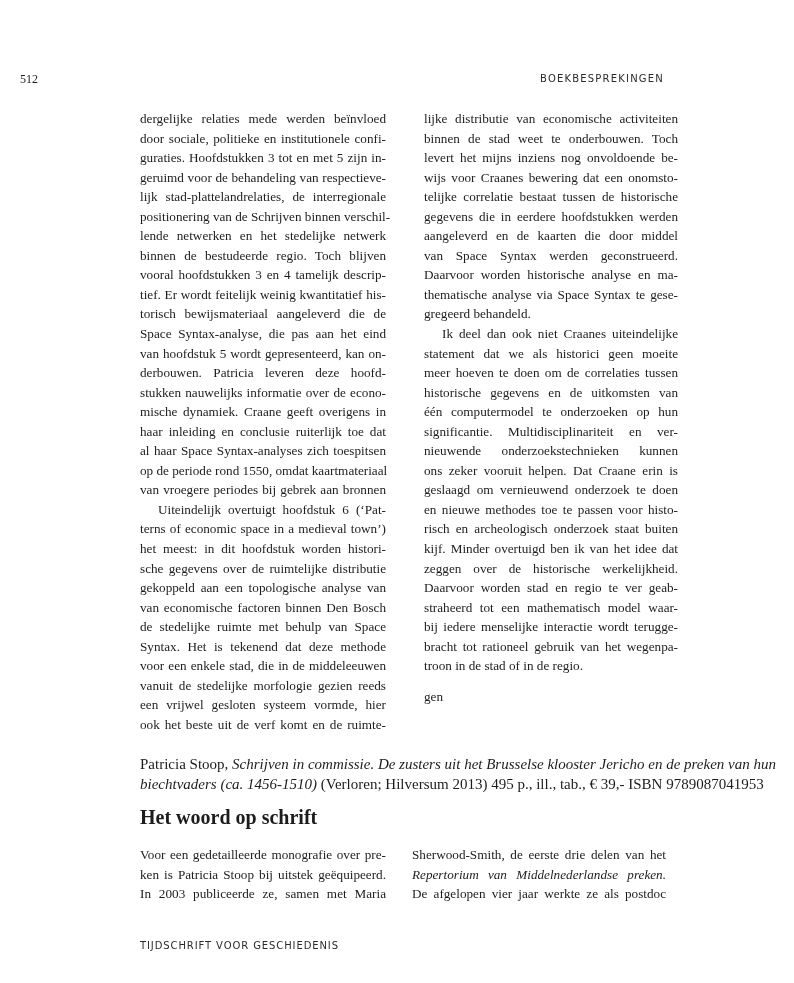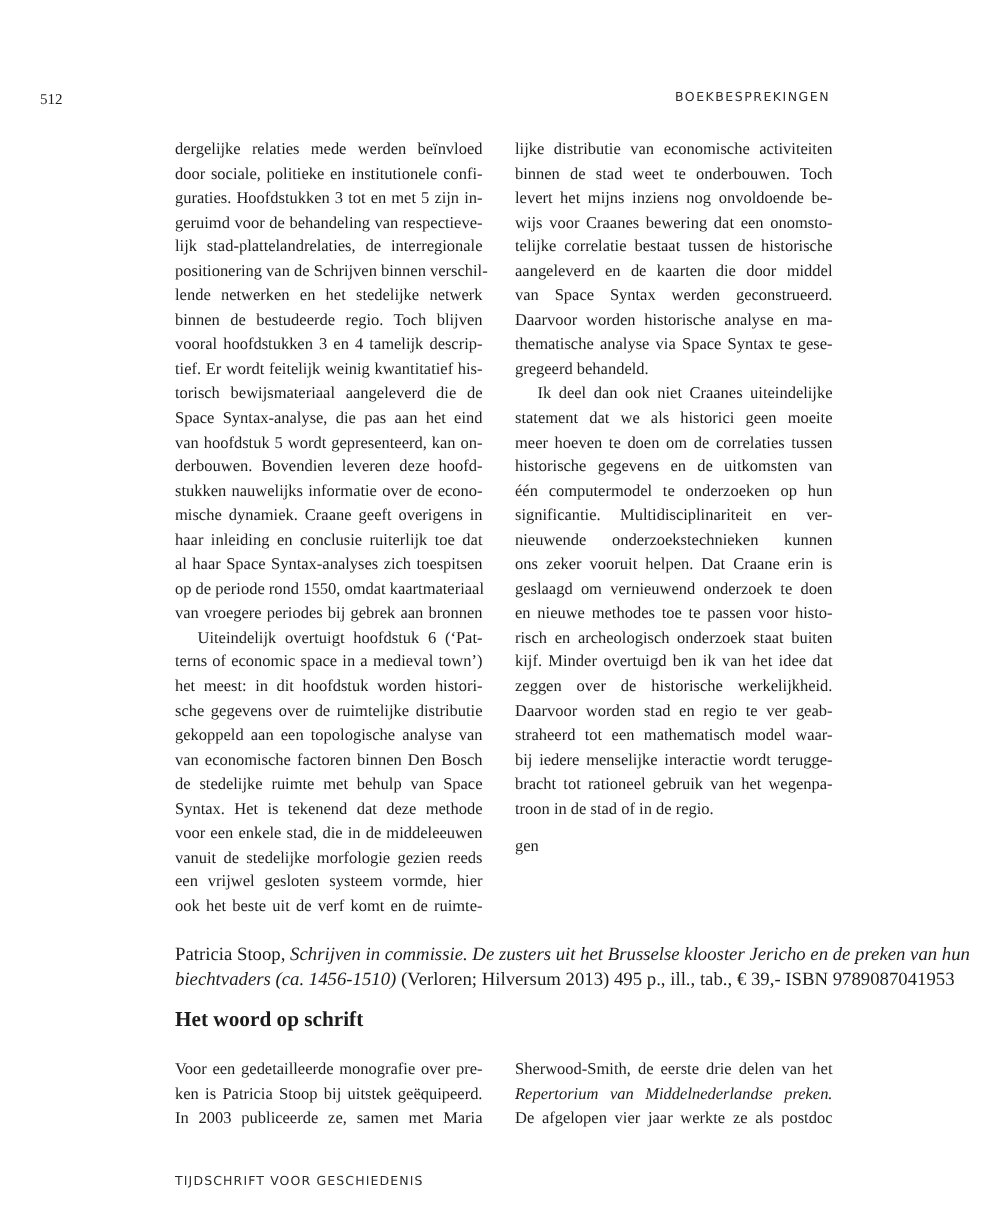--- a/index.html
+++ b/index.html
@@ -1,31 +1,31 @@
 <!DOCTYPE html>
 <html><head>
 <meta charset="utf-8">
 <style>
   html, body { margin: 0; padding: 0; background: #ffffff; }
   body { width: 794px; height: 983px; position: relative; overflow: hidden; color: #1c1c1c; font-family: "Liberation Serif", "DejaVu Serif", serif; }
-  .page-number { position: absolute; left: 32px; top: 72px; font-size: 12px; font-family: "Liberation Serif", serif; }
+  .page-number { position: absolute; left: 20px; top: 72px; font-size: 12px; font-family: "Liberation Serif", serif; }
   .running-head { position: absolute; right: 130px; top: 73px; font-size: 10px; letter-spacing: 1.2px; font-family: "DejaVu Sans", sans-serif; color: #2a2a2a; }
   .running-foot { position: absolute; left: 140px; top: 940px; font-size: 10px; letter-spacing: 0.9px; font-family: "DejaVu Sans", sans-serif; color: #2a2a2a; }
   .col { position: absolute; font-size: 13.2px; line-height: 19.55px; }
   .col .line { display: block; white-space: nowrap; text-align: justify; text-align-last: justify; height: 19.55px; }
   .col .line.last { text-align-last: left; }
   .col .line.indent { text-indent: 18px; }
   .col .gap { display: block; height: 11px; }
   #col-left { left: 140px; top: 109px; width: 246px; }
-  #col-right { left: 412px; top: 109px; width: 254px; }
+  #col-right { left: 424px; top: 109px; width: 254px; }
   .author { font-weight: bold; }
   .citation { position: absolute; left: 140px; top: 754px; width: 526px; font-size: 15px; line-height: 20px; }
   .citation .line { display: block; white-space: nowrap; }
   .citation em { font-style: italic; }
-  .review-title { position: absolute; left: 140px; top: 806px; font-size: 17px; font-weight: bold; }
+  .review-title { position: absolute; left: 140px; top: 806px; font-size: 20px; font-weight: bold; }
   #col-left2 { left: 140px; top: 845px; width: 246px; }
   #col-right2 { left: 412px; top: 845px; width: 254px; }
   em { font-style: italic; }
 </style>
 </head>
 <body>
 
 <div class="page-number">512</div>
 <div class="running-head">BOEKBESPREKINGEN</div>
 
@@ -36,21 +36,21 @@
     <span class="line">geruimd voor de behandeling van respectieve-</span>
     <span class="line">lijk stad-plattelandrelaties, de interregionale</span>
     <span class="line">positionering van de Schrijven binnen verschil-</span>
     <span class="line">lende netwerken en het stedelijke netwerk</span>
     <span class="line">binnen de bestudeerde regio. Toch blijven</span>
     <span class="line">vooral hoofdstukken 3 en 4 tamelijk descrip-</span>
     <span class="line">tief. Er wordt feitelijk weinig kwantitatief his-</span>
     <span class="line">torisch bewijsmateriaal aangeleverd die de</span>
     <span class="line">Space Syntax-analyse, die pas aan het eind</span>
     <span class="line">van hoofdstuk 5 wordt gepresenteerd, kan on-</span>
-    <span class="line">derbouwen. Bovendien leveren deze hoofd-</span>
+    <span class="line">derbouwen. Patricia leveren deze hoofd-</span>
     <span class="line">stukken nauwelijks informatie over de econo-</span>
     <span class="line">mische dynamiek. Craane geeft overigens in</span>
     <span class="line">haar inleiding en conclusie ruiterlijk toe dat</span>
     <span class="line">al haar Space Syntax-analyses zich toespitsen</span>
     <span class="line">op de periode rond 1550, omdat kaartmateriaal</span>
     <span class="line">van vroegere periodes bij gebrek aan bronnen</span>
     <span class="line indent">Uiteindelijk overtuigt hoofdstuk 6 (‘Pat-</span>
     <span class="line">terns of economic space in a medieval town’)</span>
     <span class="line">het meest: in dit hoofdstuk worden histori-</span>
     <span class="line">sche gegevens over de ruimtelijke distributie</span>
@@ -62,20 +62,21 @@
     <span class="line">vanuit de stedelijke morfologie gezien reeds</span>
     <span class="line">een vrijwel gesloten systeem vormde, hier</span>
     <span class="line">ook het beste uit de verf komt en de ruimte-</span>
   </div>
 <div id="col-right" class="col">
     <span class="line">lijke distributie van economische activiteiten</span>
     <span class="line">binnen de stad weet te onderbouwen. Toch</span>
     <span class="line">levert het mijns inziens nog onvoldoende be-</span>
     <span class="line">wijs voor Craanes bewering dat een onomsto-</span>
     <span class="line">telijke correlatie bestaat tussen de historische</span>
+    <span class="line">gegevens die in eerdere hoofdstukken werden</span>
     <span class="line">aangeleverd en de kaarten die door middel</span>
     <span class="line">van Space Syntax werden geconstrueerd.</span>
     <span class="line">Daarvoor worden historische analyse en ma-</span>
     <span class="line">thematische analyse via Space Syntax te gese-</span>
     <span class="line last">gregeerd behandeld.</span>
     <span class="line indent">Ik deel dan ook niet Craanes uiteindelijke</span>
     <span class="line">statement dat we als historici geen moeite</span>
     <span class="line">meer hoeven te doen om de correlaties tussen</span>
     <span class="line">historische gegevens en de uitkomsten van</span>
     <span class="line">één computermodel te onderzoeken op hun</span>

